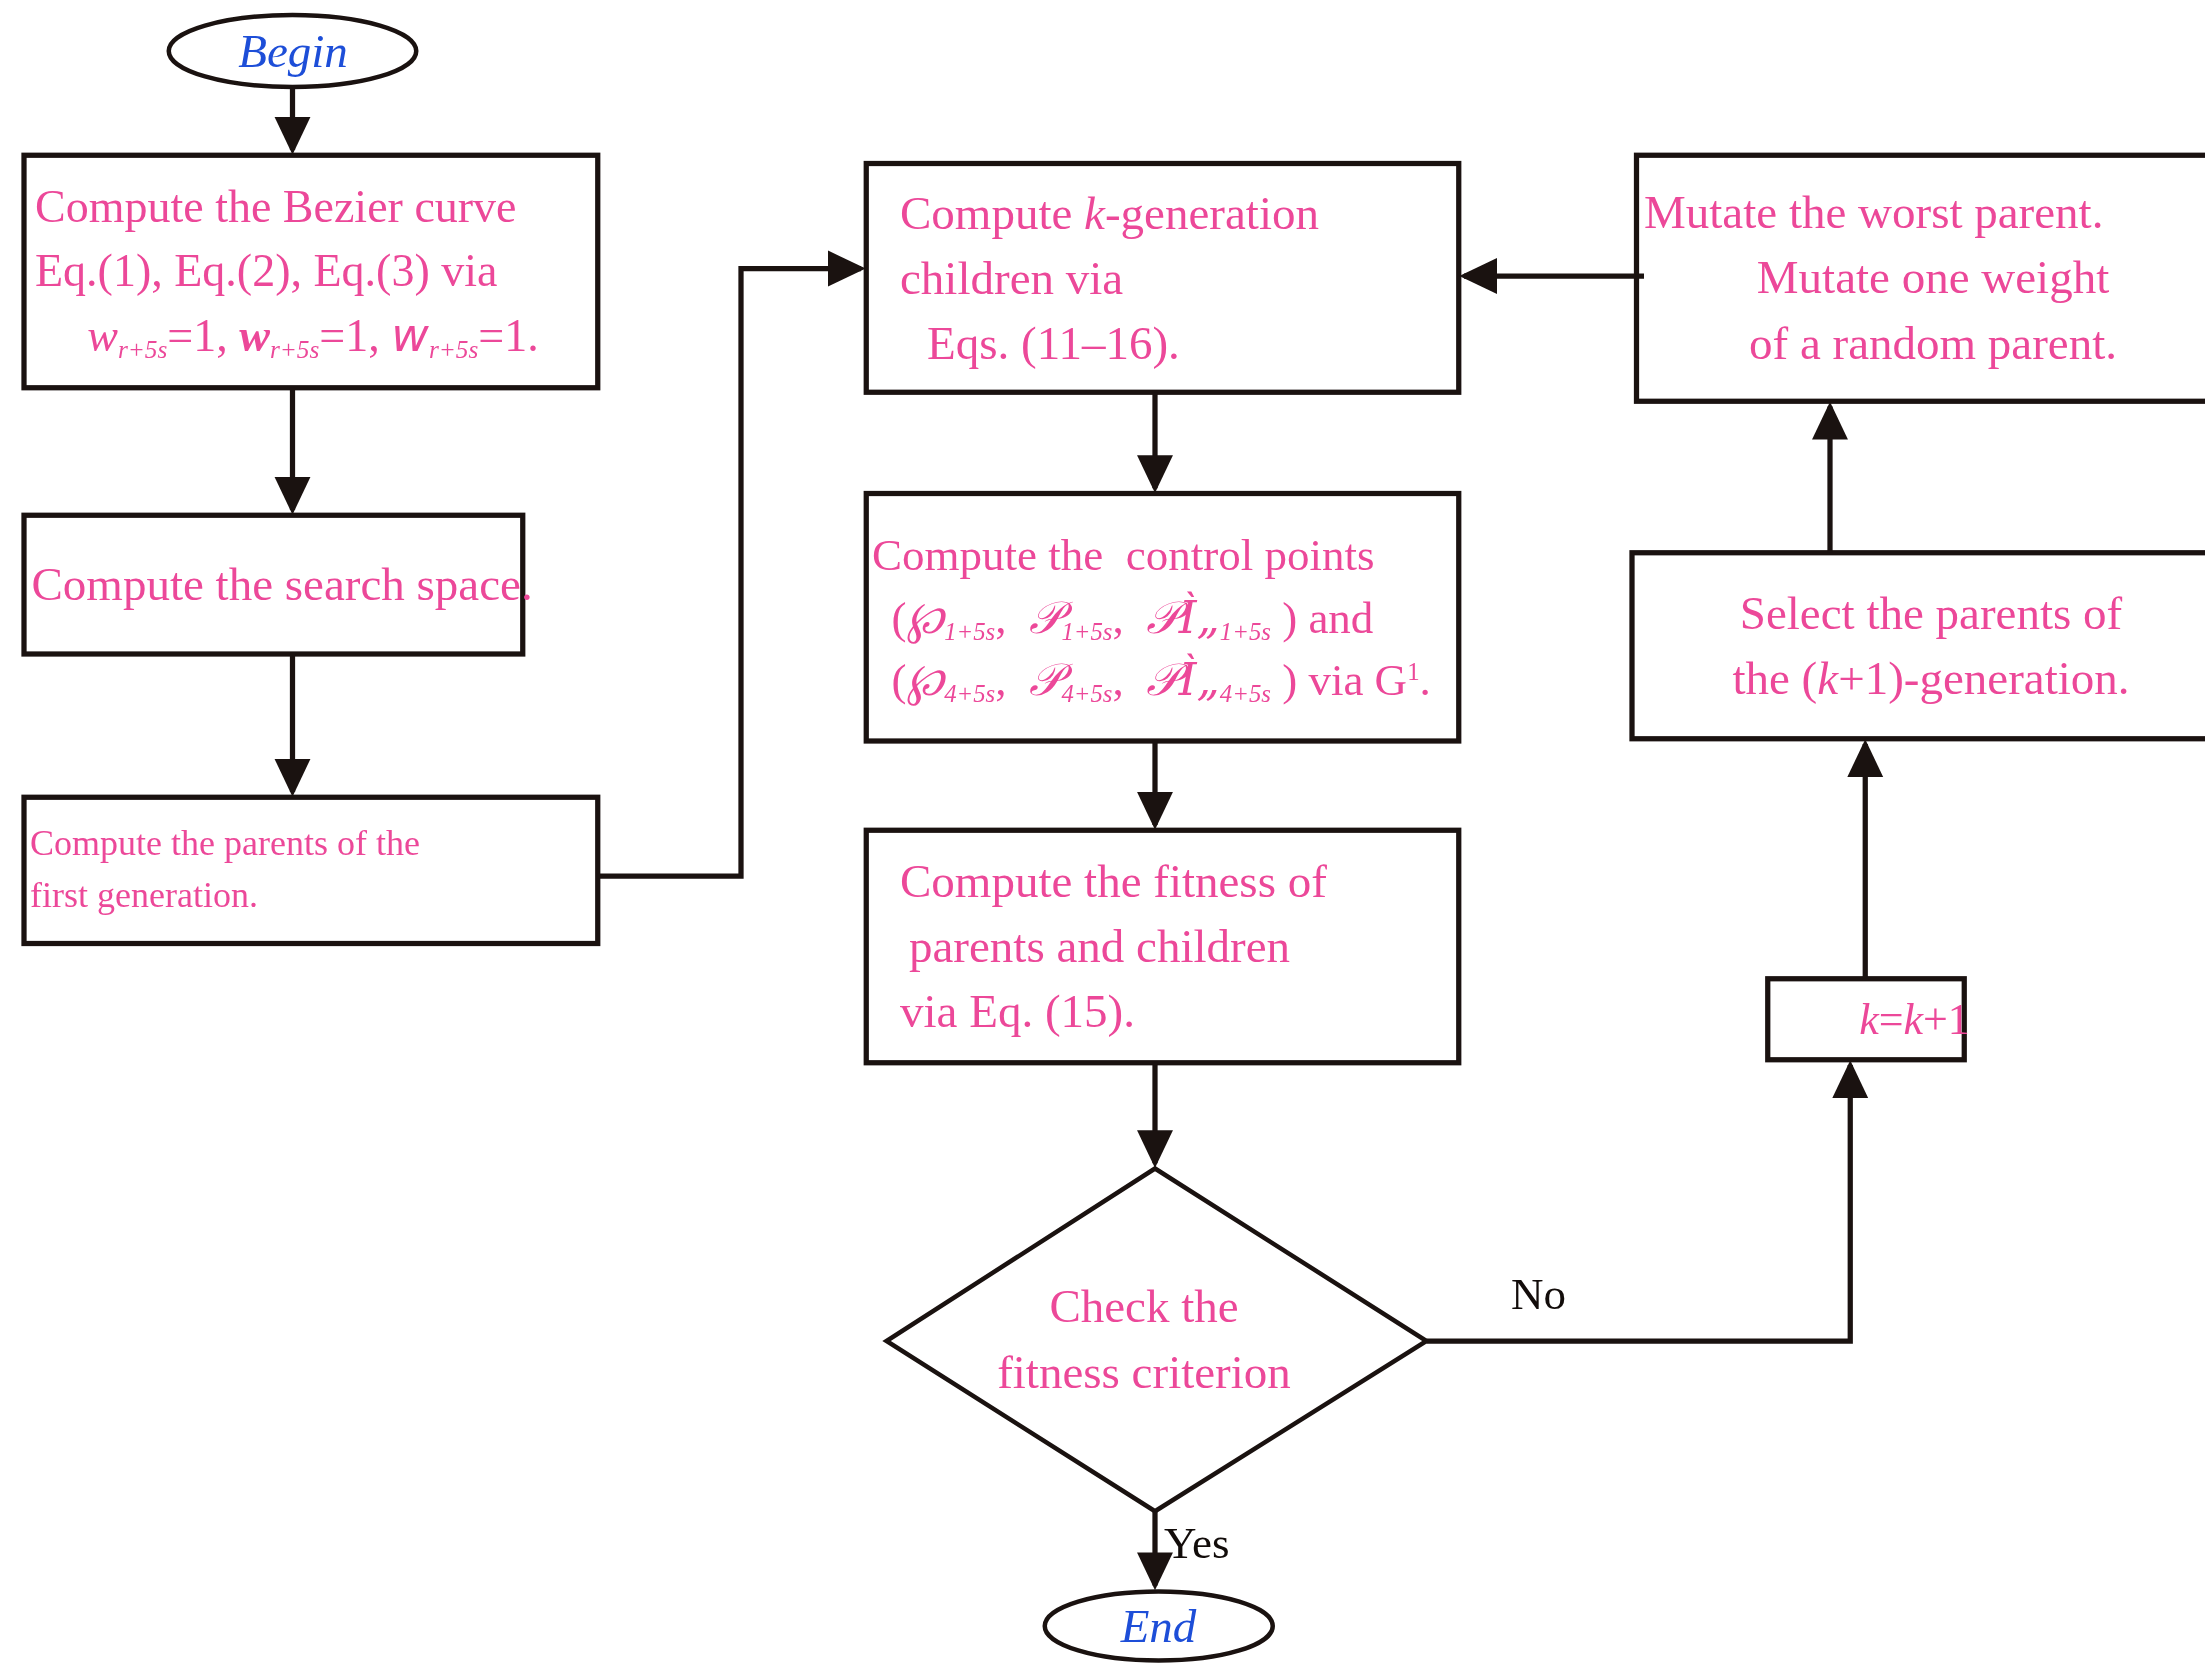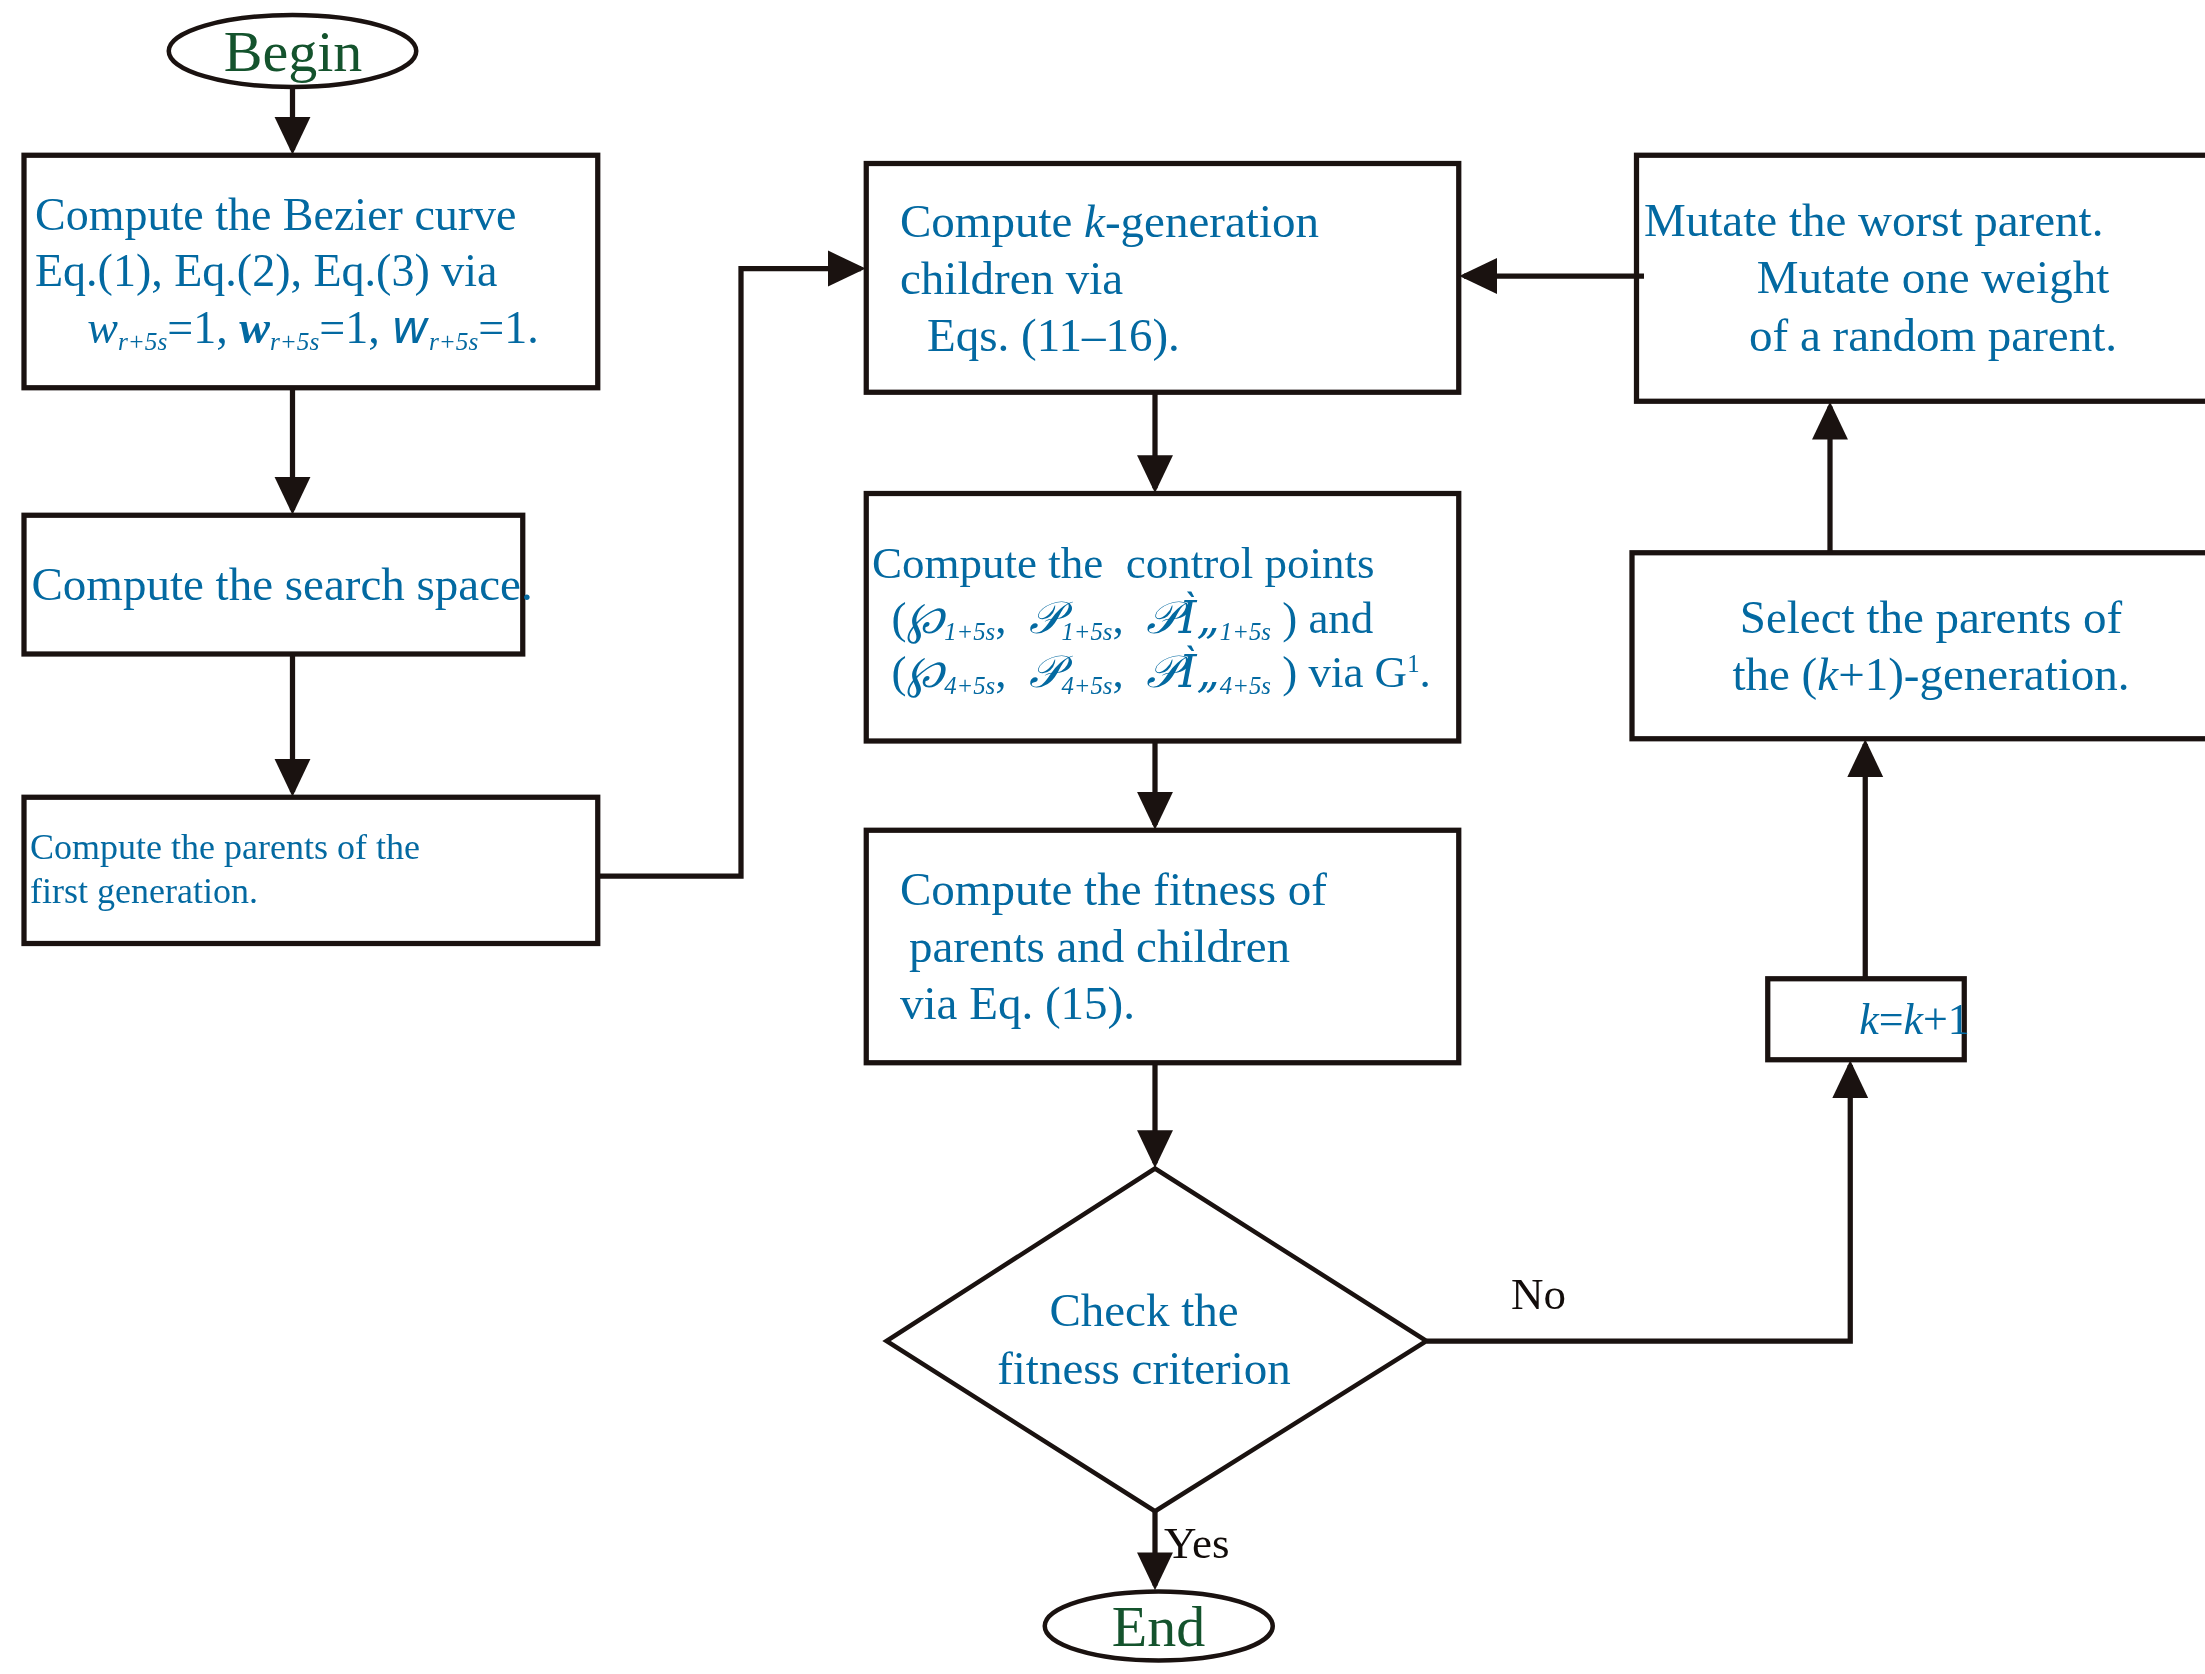--- a/index.html
+++ b/index.html
@@ -37,24 +37,25 @@
     stroke-width: 7;
     stroke-linecap: butt;
     stroke-linejoin: miter;
   }
   .arrowhead { fill: #1a1210; stroke: none; }
   .node-text {
     position: absolute;
     display: flex;
     flex-direction: column;
     justify-content: center;
-    color: #0369a1;
+    color: #ec4899;
     font-family: "Liberation Serif", "DejaVu Serif", serif;
     font-size: 47px;
     line-height: 1.22;
+    gap: 8px;
   }
   .node-text .line { white-space: pre; }
   .ctr { text-align: center; }
   .lft { text-align: left; }
 
   .it { font-style: italic; }
   .bit { font-style: italic; font-weight: bold; }
   sub.s {
     font-size: 0.55em;
     font-style: italic;
@@ -75,23 +76,24 @@
     font-size: 45px;
     color: #120c0a;
     font-family: "Liberation Serif", "DejaVu Serif", serif;
     white-space: pre;
   }
   .term-text {
     position: absolute;
     display: flex;
     align-items: center;
     justify-content: center;
-    font-size: 58px;
-    color: #14532d;
-    font-family: "Liberation Serif", "DejaVu Serif", serif;
+    font-size: 47px;
+    color: #1d4ed8;
+    font-family: "Liberation Serif", "DejaVu Serif", serif;
+    font-style: italic;
   }
 </style>
 </head>
 <body>
 
 <div id="page">
 
   <svg id="flow" viewBox="0 0 2940 2232">
     <defs>
       <marker id="ah" viewBox="0 0 12 12" refX="10.5" refY="6" markerWidth="7.2" markerHeight="7.2" orient="auto-start-reverse" markerUnits="strokeWidth">

